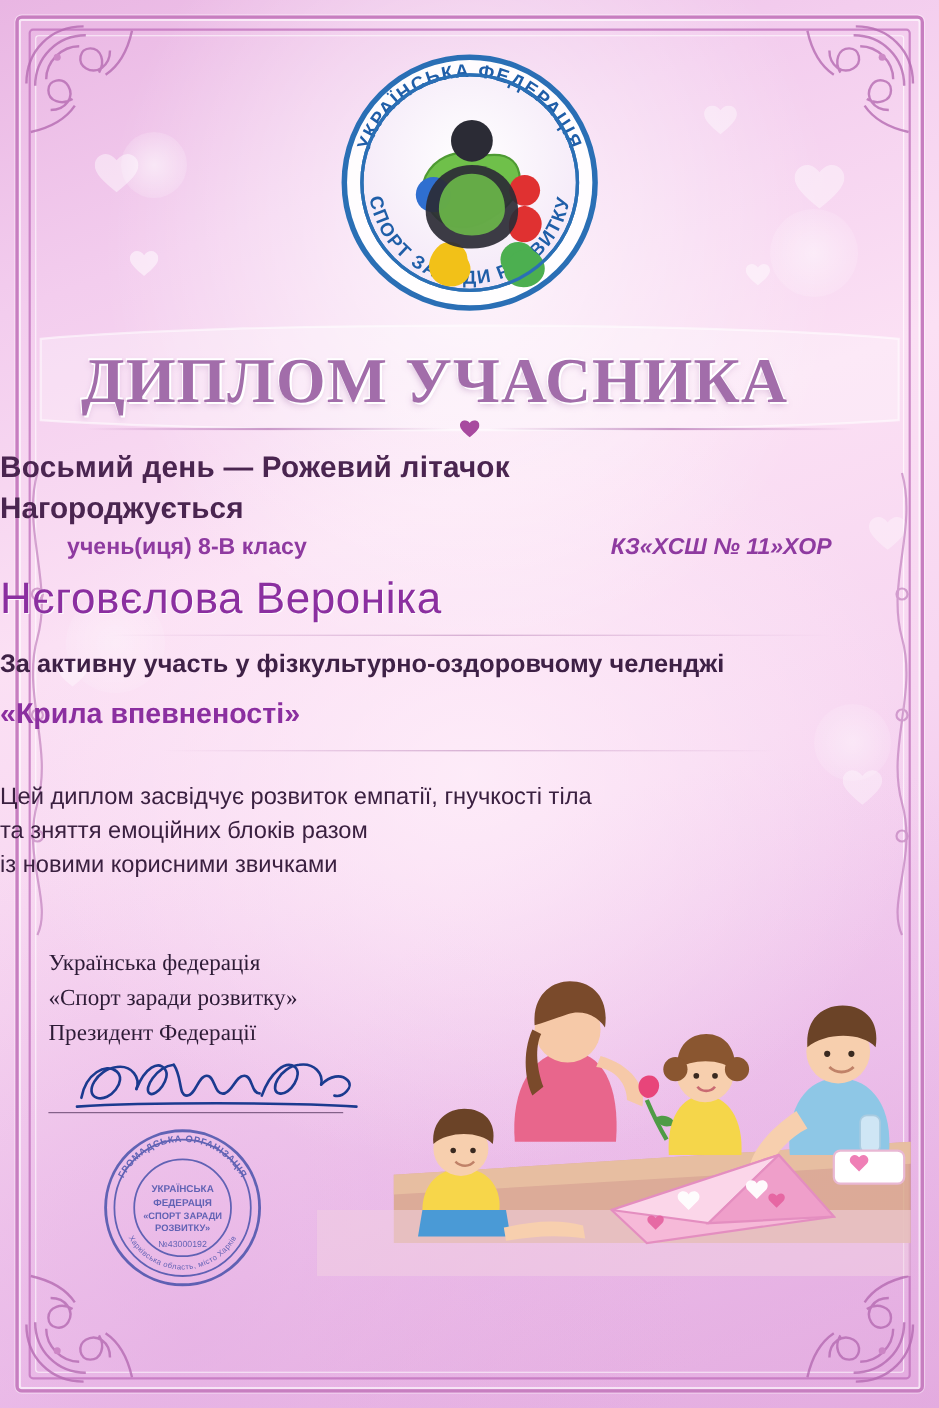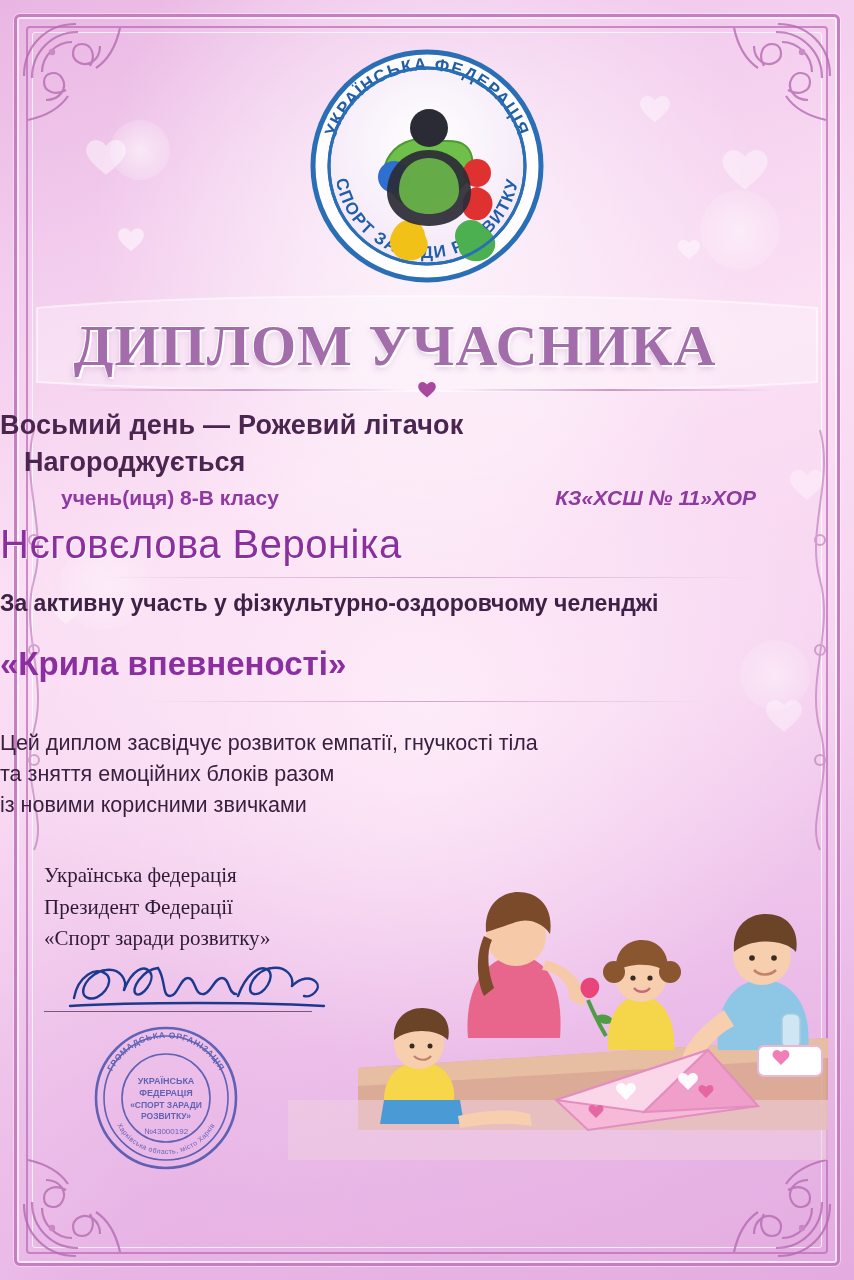--- a/index.html
+++ b/index.html
@@ -141,21 +141,20 @@
     font-size: 27px;
     font-weight: bold;
     color: #4a2550;
     letter-spacing: 0.2px;
   }
   .line-award {
     margin-top: 6px;
     font-size: 27px;
     font-weight: bold;
     color: #4a2550;
-    margin-left: 24px;
   }
 
   .row-meta {
     position: relative;
     margin-top: 8px;
     height: 30px;
   }
   .meta-left {
     position: absolute;
     left: 44px;
@@ -191,22 +190,22 @@
     background: linear-gradient(to right, rgba(150,80,150,0), rgba(150,80,150,0.45), rgba(150,80,150,0));
   }
 
   .reason {
     margin-top: 12px;
     font-size: 23px;
     font-weight: bold;
     color: #3e2146;
   }
   .challenge {
-    margin-top: 28px;
-    font-size: 33px;
+    margin-top: 16px;
+    font-size: 26px;
     font-weight: bold;
     color: #8b2fa0;
   }
 
   .desc {
     margin-top: 26px;
     font-size: 21.5px;
     line-height: 1.45;
     color: #3a2040;
   }
@@ -532,22 +531,22 @@
 
     <g>
       <rect x="494" y="214" width="18" height="34" rx="6" fill="#cfe6f5" stroke="#a9cbe0" stroke-width="1.5"></rect>
       <rect x="470" y="246" width="64" height="30" rx="6" fill="#ffffff" stroke="#e9b8d4" stroke-width="2"></rect>
       <path d="M486 258 c-3-3-1-8 3-8 2 0 3 1 4 2 1-1 2-2 4-2 4 0 6 5 3 8l-7 7z" fill="#ef7fb6"></path>
     </g>
   </svg>
 
   <div class="sign-block">
     <div class="sign-line">Українська федерація</div>
+    <div class="sign-line">«Спорт заради розвитку»</div>
     <div class="sign-line">Президент Федерації</div>
-    <div class="sign-line">«Спорт заради розвитку»</div>
     <div class="sign-rule"></div>
 
     <svg class="signature-svg" width="270" height="58" viewBox="0 0 270 58">
       <title>Олексій Каган</title>
       <g fill="none" stroke="#1b3a8f" stroke-width="2.4" stroke-linecap="round">
         <path d="M12 42 C16 20 34 10 44 18 C54 26 38 46 26 42 C14 38 26 16 44 14 C58 12 66 24 62 34"></path>
         <path d="M62 34 C70 14 82 8 88 16 C94 24 80 42 74 38 C68 34 80 14 96 12"></path>
         <path d="M96 12 C104 24 100 40 108 40 C116 40 118 22 126 22 C134 22 132 40 142 38"></path>
         <path d="M142 38 C150 36 152 22 160 22 C168 22 166 38 174 38"></path>
         <path d="M176 40 C184 18 198 8 206 14 C214 20 202 40 192 38 C182 36 192 14 210 12 C224 10 232 20 230 30"></path>

